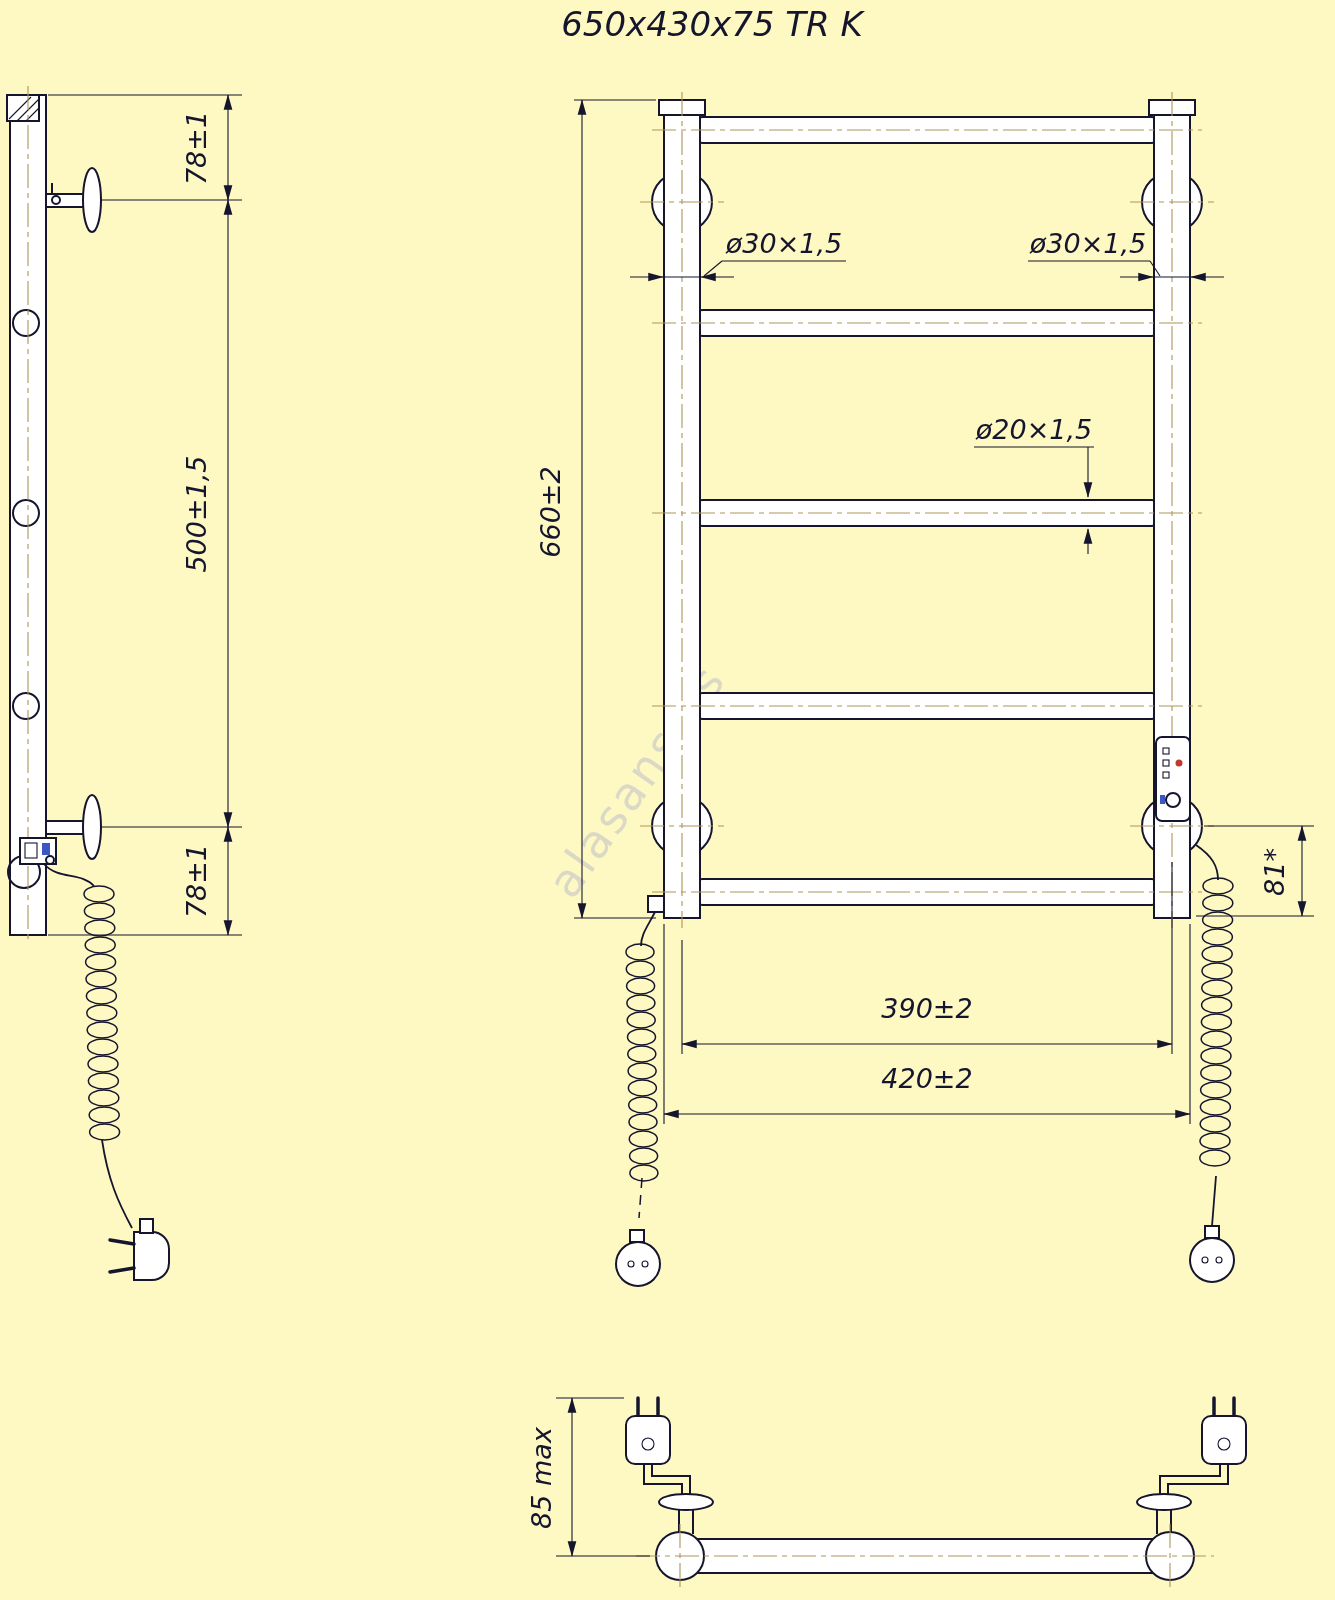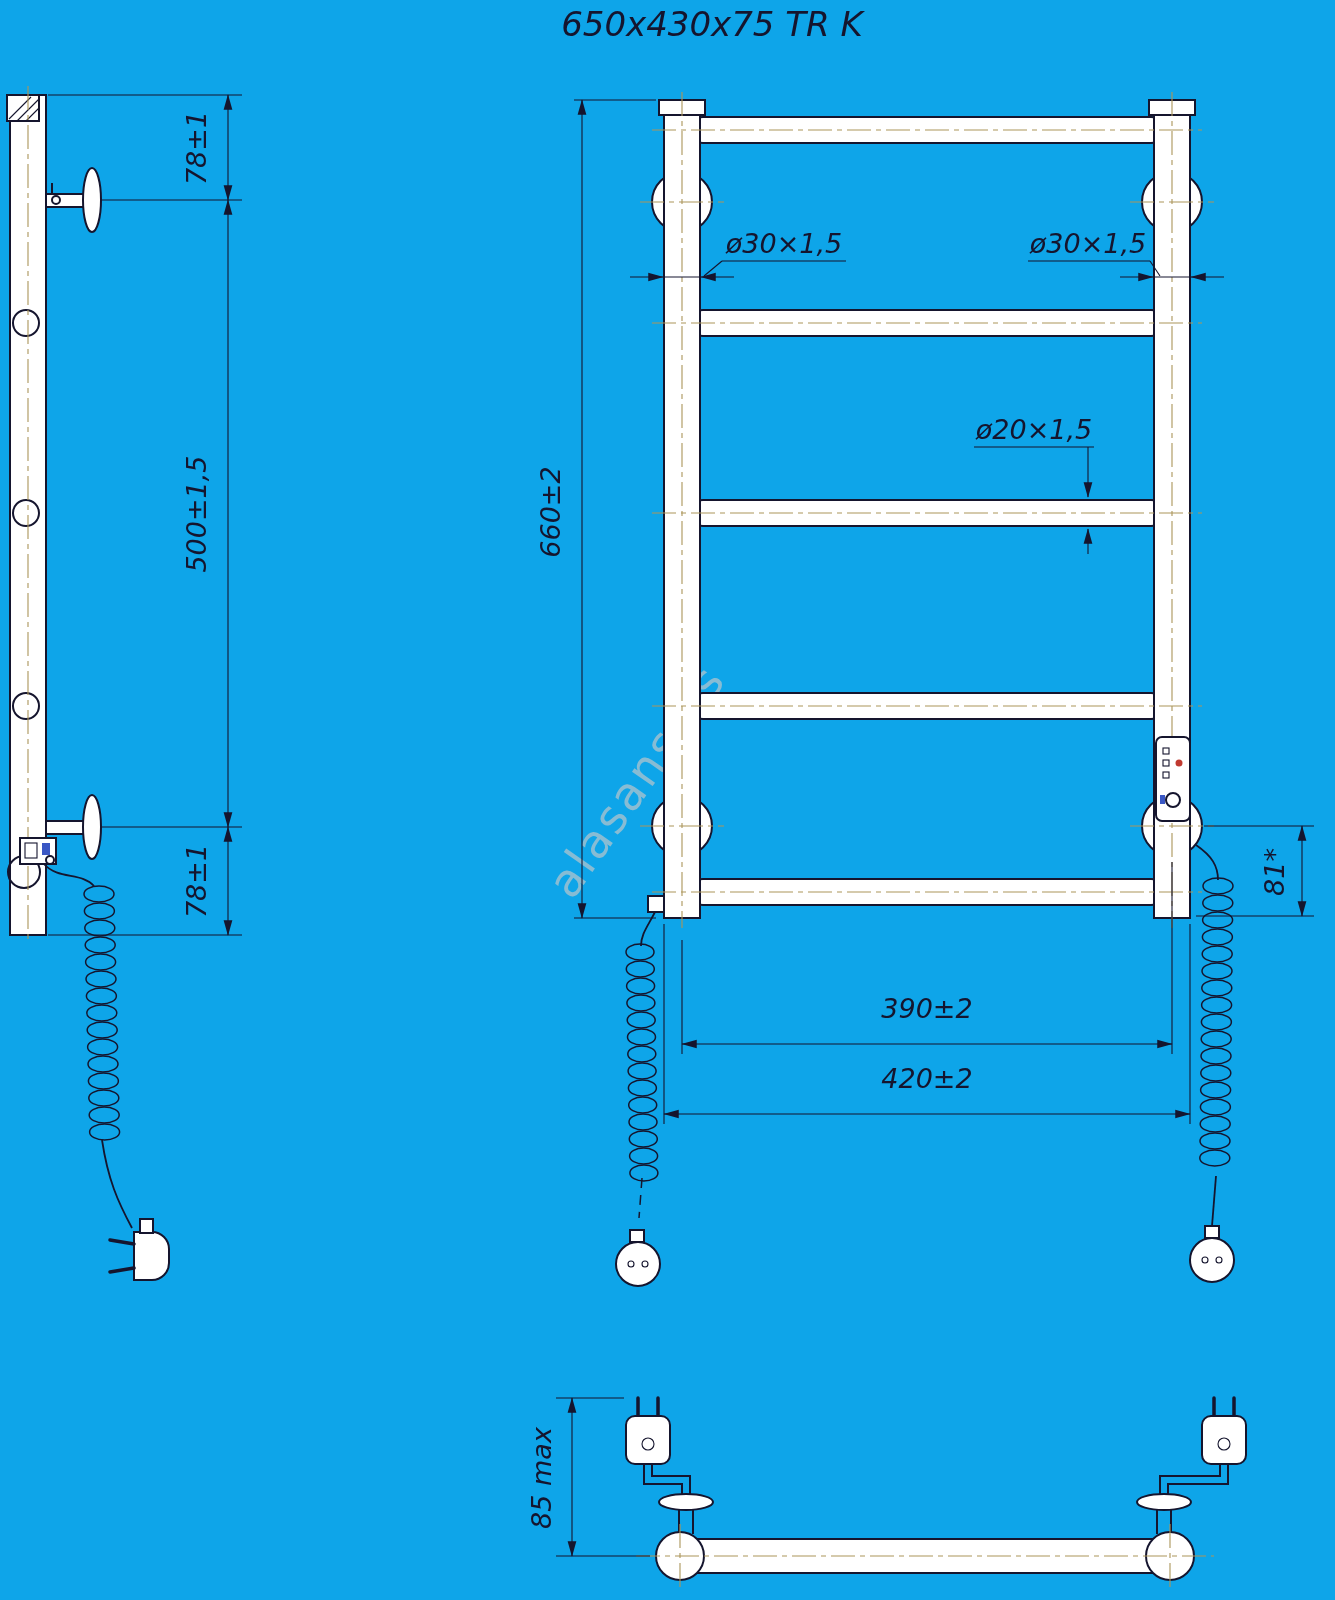--- a/index.html
+++ b/index.html
@@ -1,16 +1,16 @@
 <!DOCTYPE html>
 <html><head>
 <meta charset="utf-8">
 <style>
   html,body{margin:0;padding:0;background:#fff;}
-  #stage{position:relative;width:1335px;height:1600px;background:#0ea5e9;overflow:hidden;}
+  #stage{position:relative;width:1335px;height:1600px;background:#fef9c3;overflow:hidden;}
   svg{display:block;}
   .olf{fill:#fff;stroke:#15152e;stroke-width:2;}
   .ol{fill:none;stroke:#15152e;stroke-width:2;}
   .thin{fill:none;stroke:#15152e;stroke-width:1.1;}
   .thin-f{fill:#fff;stroke:#15152e;stroke-width:1.1;}
   .cl{fill:none;stroke:#ab955a;stroke-width:1.1;stroke-dasharray:24 5 5 5;}
   .ext,.dml{stroke:#15152e;stroke-width:1.1;fill:none;}
   .cord{fill:none;stroke:#15152e;stroke-width:1.8;}
   .dash{fill:none;stroke:#15152e;stroke-width:1.5;stroke-dasharray:10 7;}
   .prong{stroke:#15152e;stroke-width:3.5;stroke-linecap:round;}

